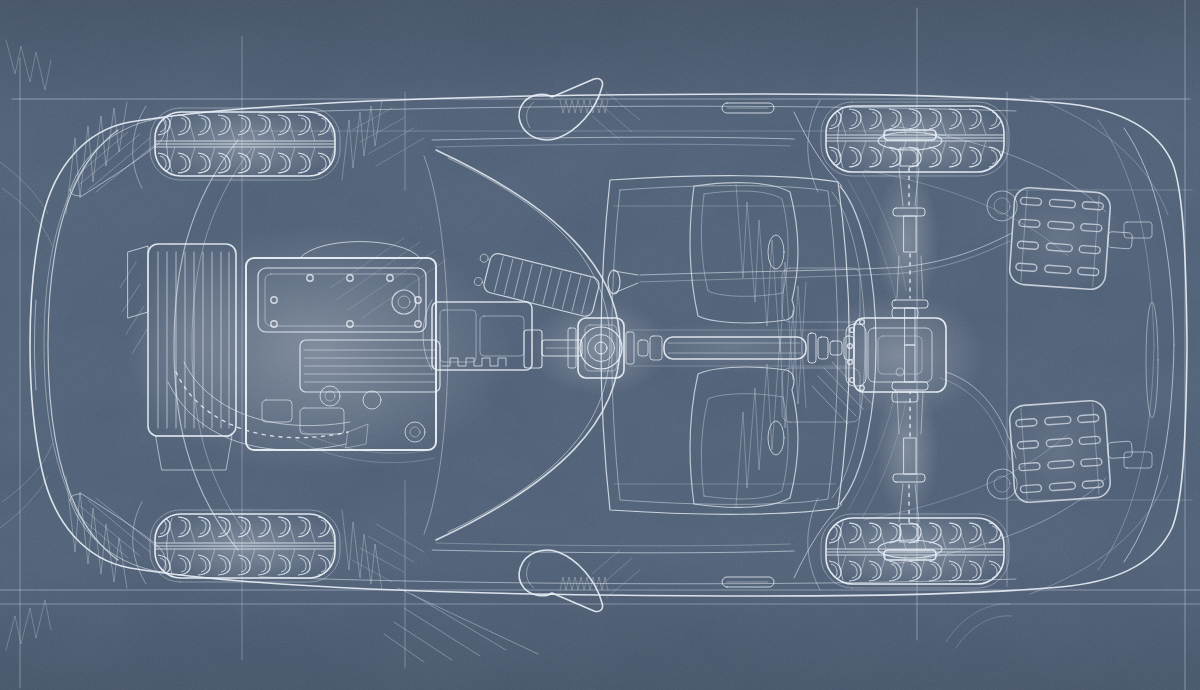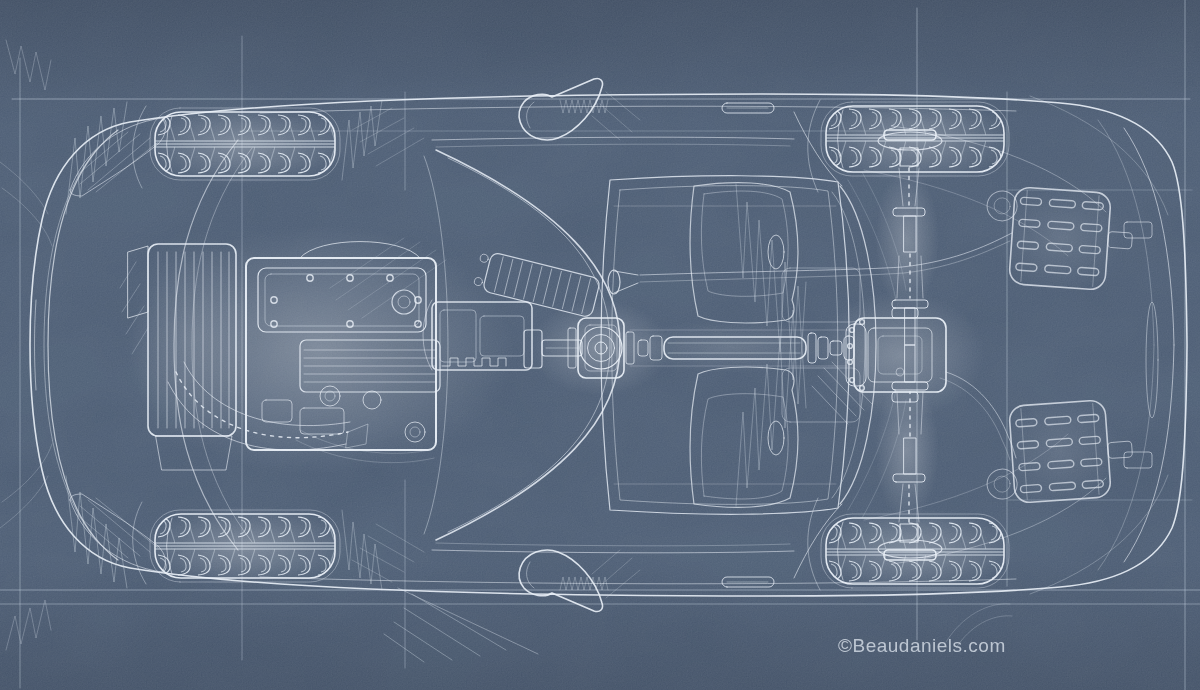--- a/index.html
+++ b/index.html
@@ -318,14 +318,13 @@
 
   <g class="ln">
     <path class="sketch" opacity=".45" d="M412,594 l94,56 m-102,-42 l76,48 m-86,-34 l58,38 m-68,-26 l40,28"></path>
     <path class="sketch" opacity=".5" d="M398,588 L538,654"></path>
     <path class="sketch" opacity=".3" d="M946,642 C962,616 988,602 1010,604 M956,648 C970,626 992,614 1012,616"></path>
   </g>
 
   <rect x="0" y="0" width="1200" height="690" filter="url(#grain)" opacity=".13"></rect>
 </svg>
 
-<div class="watermark">©Beaudaniels.com</div>
 </div>
 
 </body></html>

